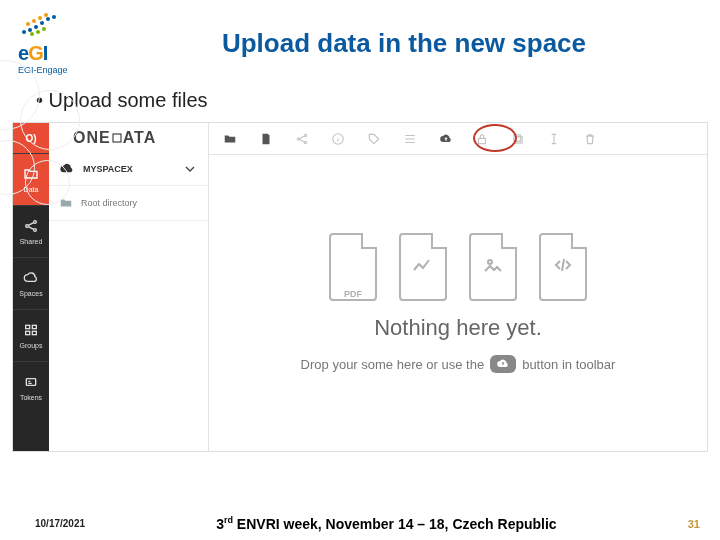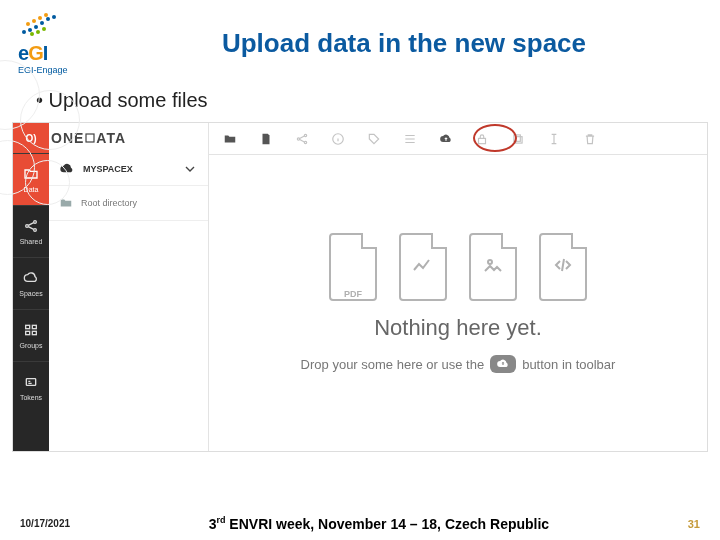--- a/index.html
+++ b/index.html
@@ -29,21 +29,21 @@
 
   
   .sb { width: 36px; background: #272727; display: flex; flex-direction: column; }
   .sb-top { height: 30px; background: #e84c35; display: flex; align-items: center; justify-content: center; color: #fff; font-size: 10px; font-weight: 700; }
   .sb-item { flex: 0 0 52px; display: flex; flex-direction: column; align-items: center; justify-content: center; color: #ddd; font-size: 7px; gap: 4px; border-top: 1px solid #3a3a3a; }
   .sb-item.active { background: #e84c35; color: #fff; }
   .sb-item svg { width: 16px; height: 16px; }
 
   
   .col2 { width: 160px; border-right: 1px solid #e3e3e3; }
-  .brand { height: 30px; display: flex; align-items: center; padding-left: 2px; font-size: 14px; font-weight: 600; color: #444; letter-spacing: 1px; }
+  .brand { height: 30px; display: flex; align-items: center; padding-left: 24px; font-size: 16px; font-weight: 600; color: #444; letter-spacing: 1px; }
   .space-row { display: flex; align-items: center; padding: 8px 10px; gap: 8px; font-size: 9px; font-weight: 700; color: #333; border-bottom: 1px solid #eee; }
   .space-row svg { width: 16px; height: 16px; }
   .space-row .chev { margin-left: auto; }
   .folder-row { display: flex; align-items: center; padding: 10px 10px; gap: 8px; font-size: 9px; color: #777; border-bottom: 1px solid #eee;}
   .folder-row svg { width: 14px; height: 14px; }
 
   
   .main { flex: 1; display: flex; flex-direction: column; }
   .toolbar { height: 32px; border-bottom: 1px solid #e3e3e3; display: flex; align-items: center; gap: 22px; padding: 0 14px; color: #666; position: relative; }
   .toolbar svg { width: 14px; height: 14px; }
@@ -54,21 +54,21 @@
   .file-row { display: flex; gap: 22px; }
   .file-ico { width: 48px; height: 68px; border: 2px solid #b4b4b4; border-radius: 4px; position: relative; display: flex; align-items: flex-end; justify-content: center; font-size: 9px; color: #b0b0b0; font-weight: 600; }
   .file-ico::before { content: ""; position: absolute; top: -2px; right: -2px; width: 14px; height: 14px; background: #fff; border-left: 2px solid #b4b4b4; border-bottom: 2px solid #b4b4b4; }
   .file-ico .inner { position: absolute; top: 14px; left: 8px; right: 8px; bottom: 18px; display:flex; align-items:center; justify-content:center;}
   .file-ico .inner svg { width: 24px; height: 24px; }
   .nothing { font-size: 22px; color: #666; font-weight: 400; }
   .hint { font-size: 13px; color: #777; display: flex; align-items: center; gap: 6px; }
   .hint .bub { background: #888; border-radius: 6px; padding: 3px 6px; display:inline-flex; }
   .hint .bub svg { width: 14px; height: 12px; }
 
-  .footer { position: absolute; bottom: 8px; left: 0; right: 0; display: flex; align-items: center; padding: 0 20px; font-size: 12px; gap: 36px; }
+  .footer { position: absolute; bottom: 8px; left: 15px; right: 0; display: flex; align-items: center; padding: 0 20px; font-size: 12px; gap: 36px; }
   .footer .date { font-weight: 700; font-size: 10px; color: #222; }
   .footer .center { flex: 1; text-align: center; font-weight: 700; font-size: 14px; }
   .footer .center sup { font-size: 9px; margin-top: 48px; }
   .footer .page { color: #c59a3a; font-weight: 700; font-size: 11px; }
 </style>
 </head>
 <body>
 
 <div class="bg-circles">
   <div class="c1"></div>

